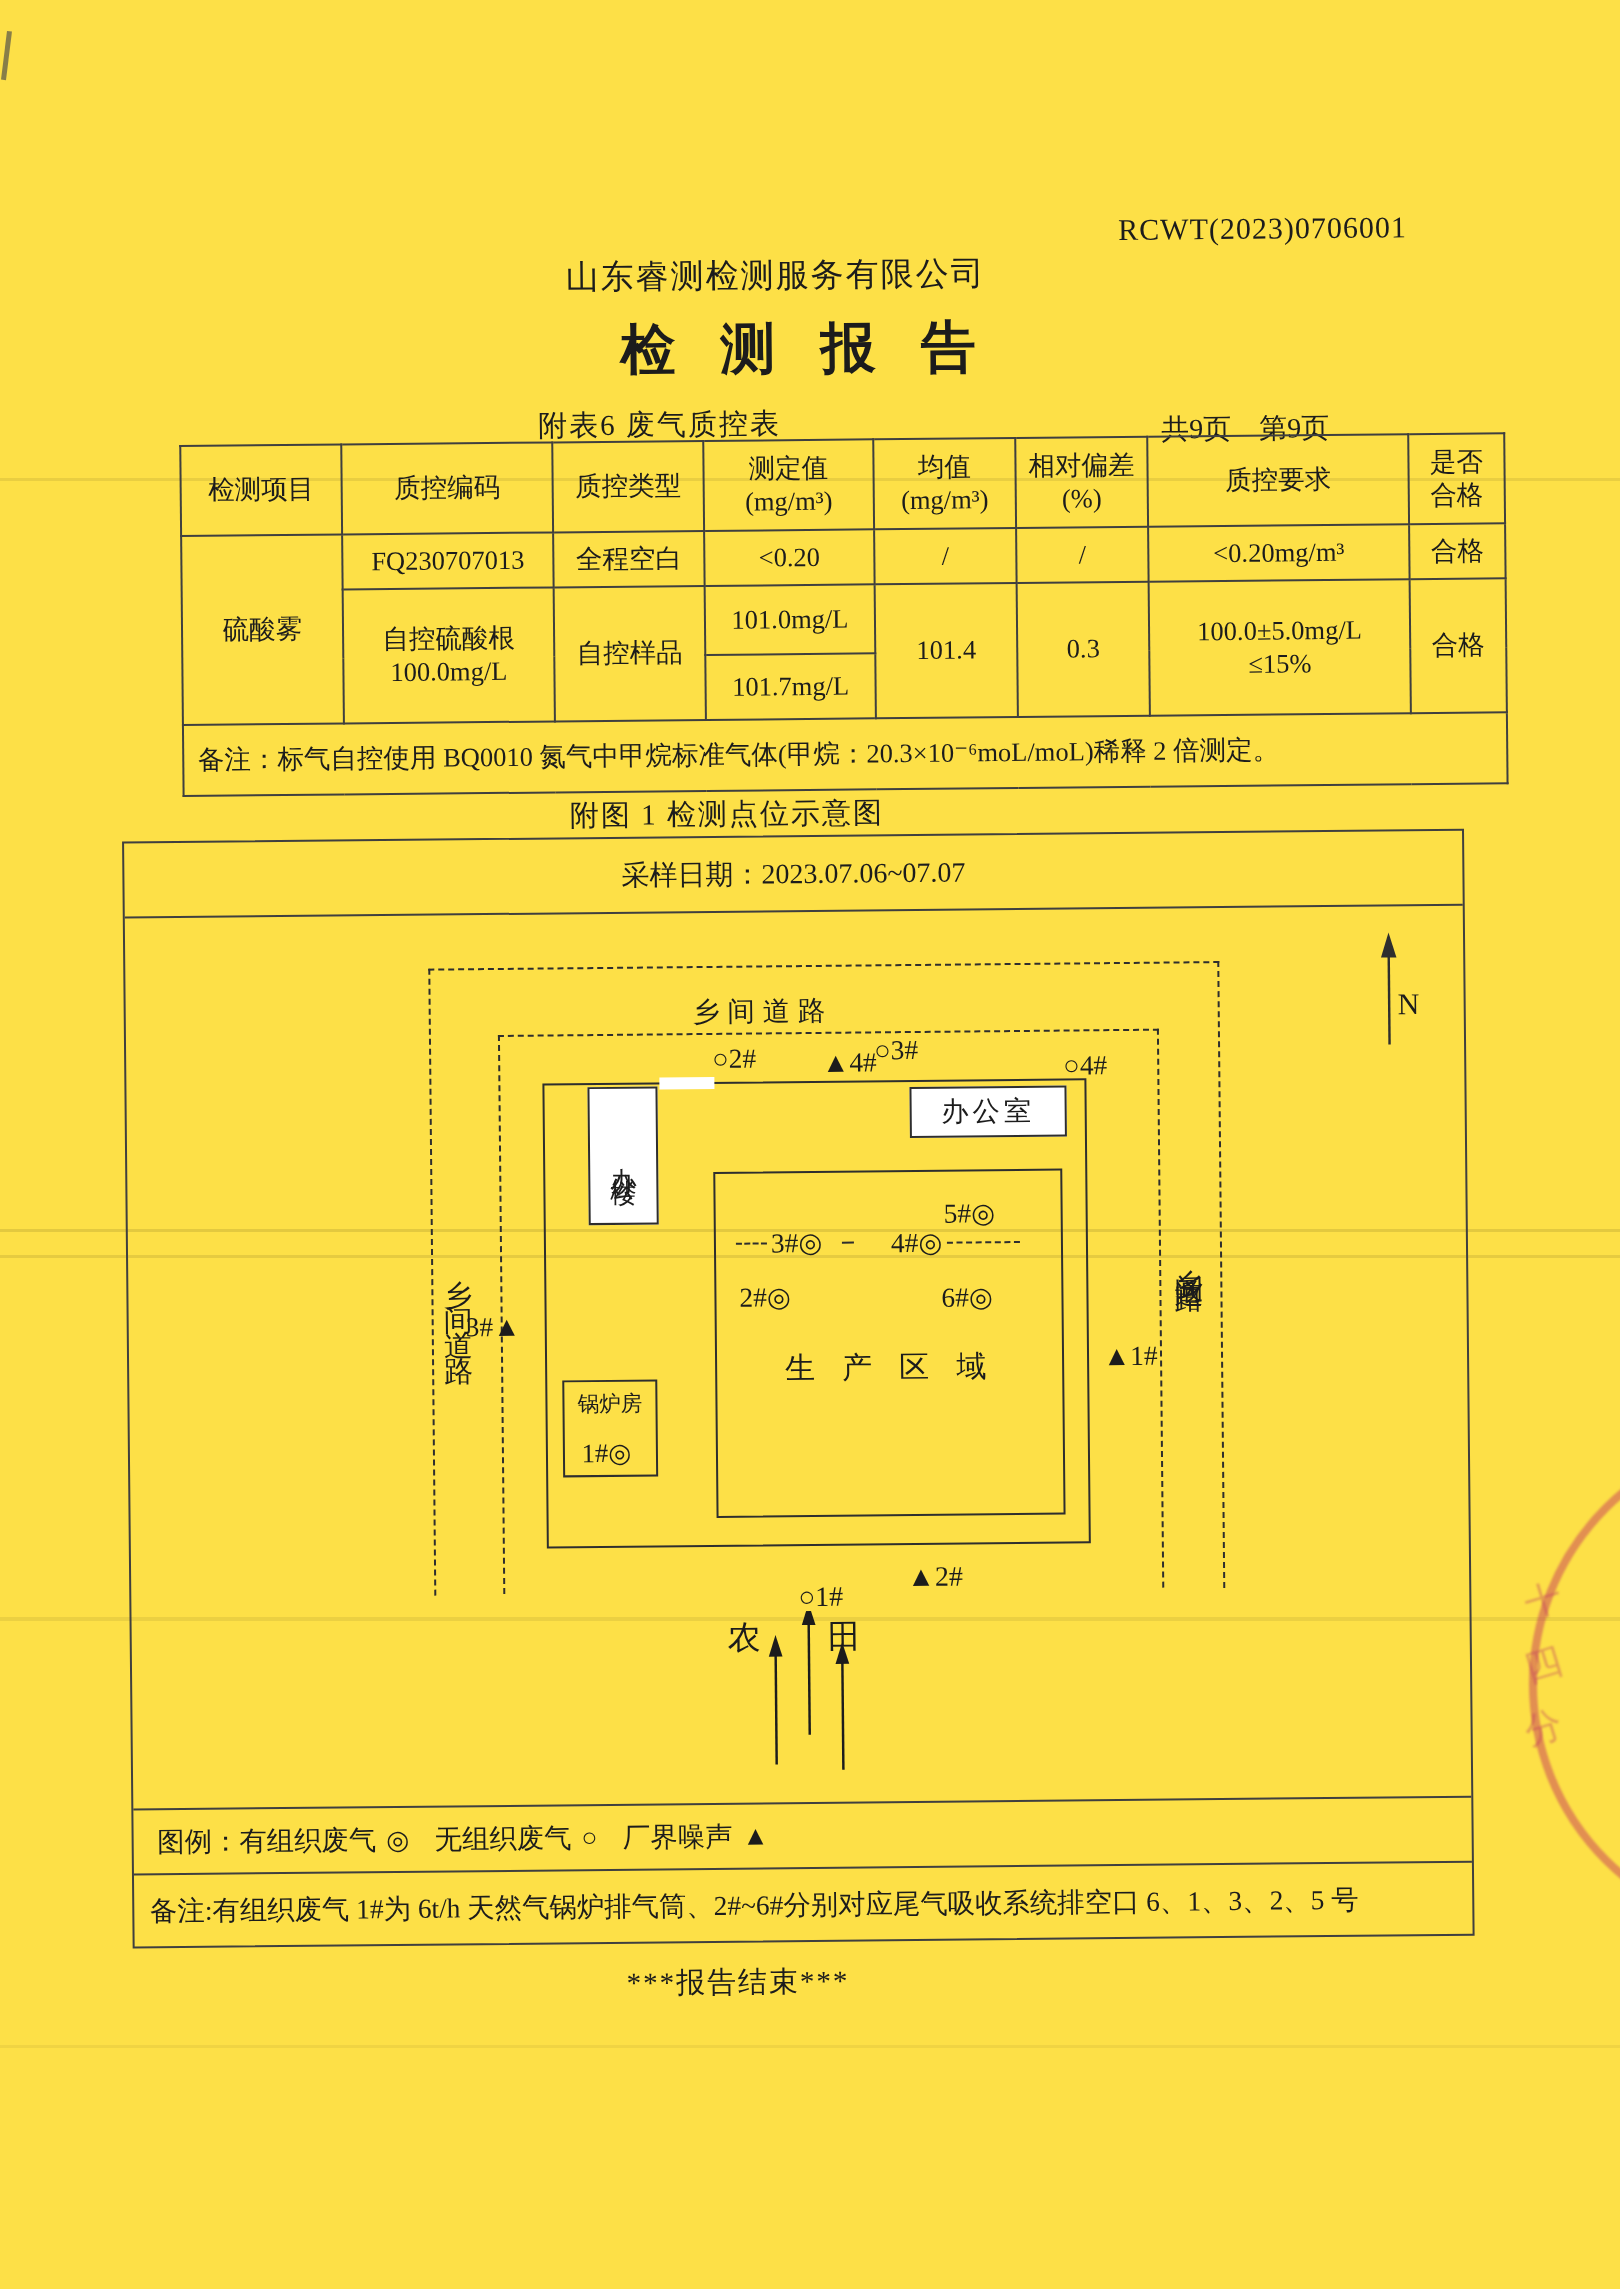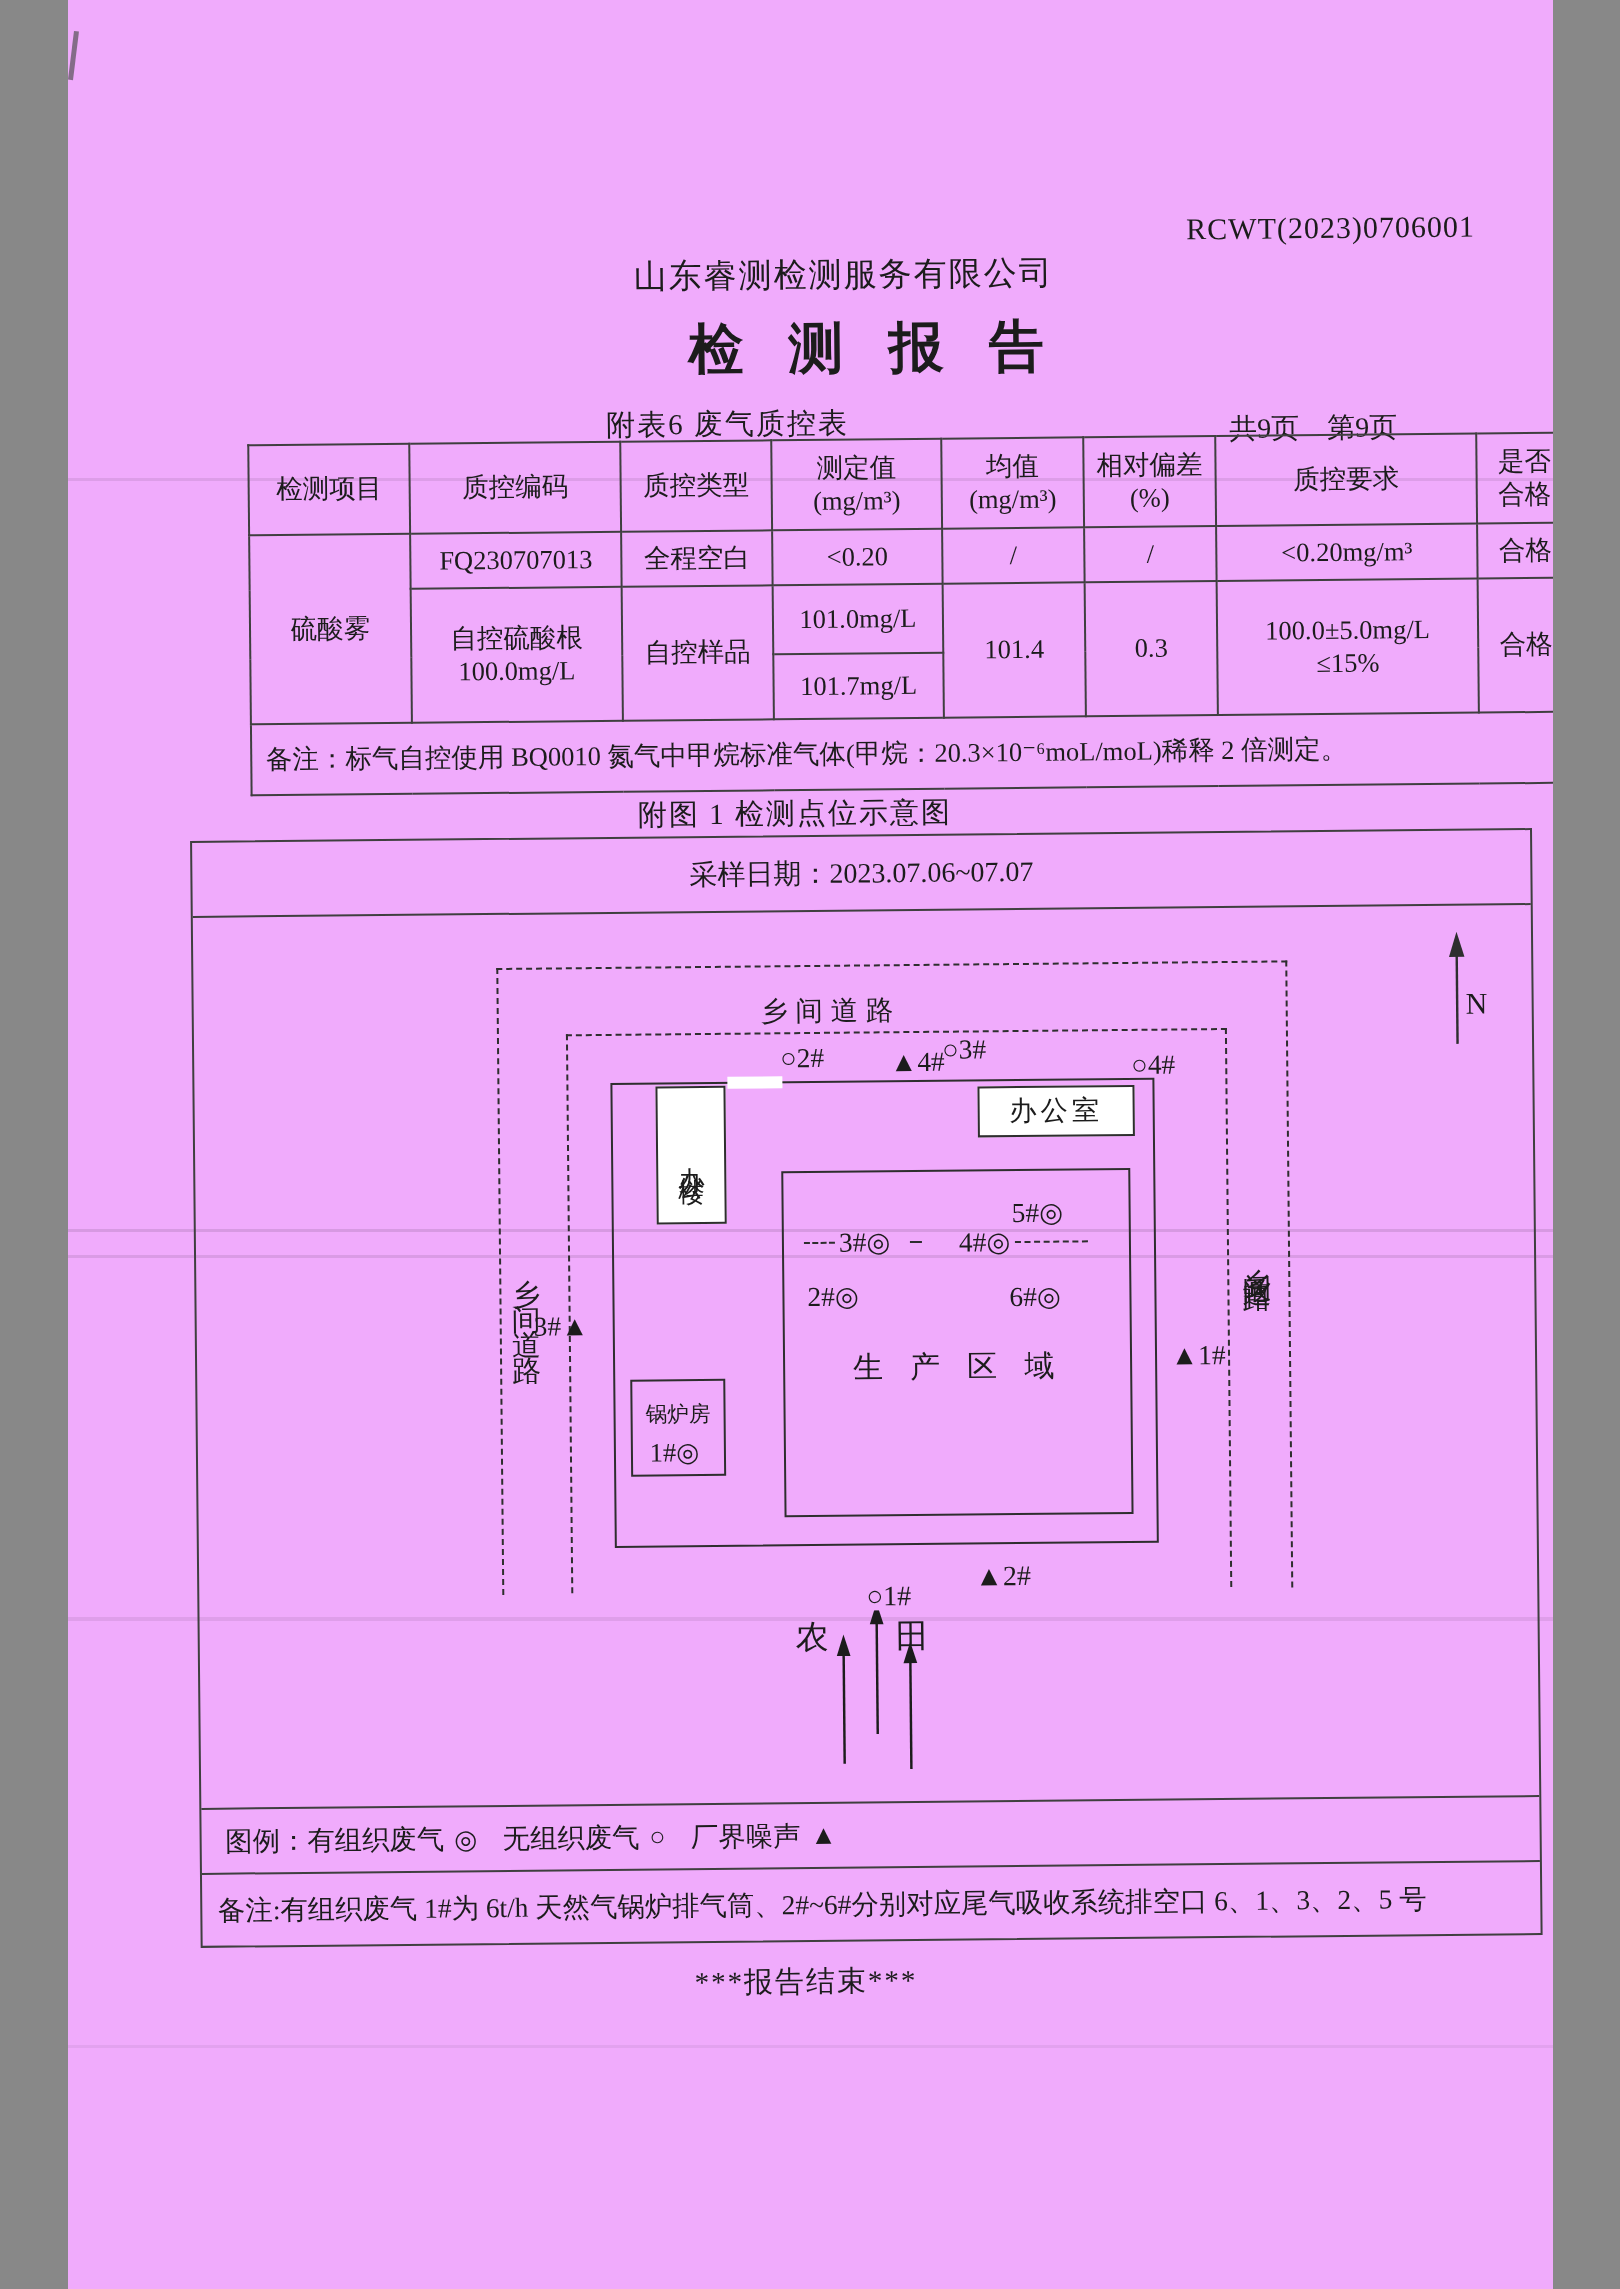--- a/index.html
+++ b/index.html
@@ -1,17 +1,17 @@
 <!DOCTYPE html>
 <html><head>
 <meta charset="utf-8">
 <style>
   html,body { margin:0; padding:0; background:#888; }
   .page {
-    position:relative; width:1485px; height:2290px; background:#f0abfc;
+    position:relative; width:1620px; height:2290px; background:#fde047;
     overflow:hidden; margin:0 auto;
     font-family:"Liberation Serif","DejaVu Serif",serif;
     color:#1c1c1c;
   }
   .doc { position:absolute; inset:0; transform:rotate(-0.55deg); }
   .abs { position:absolute; }
   .ctr { text-align:center; }
   .nowrap { white-space:nowrap; }
 
   
@@ -58,21 +58,21 @@
   .factory { left:416px; top:170px; width:540px; height:461px; border:2.9px solid #2e2e2e; }
   .gate-gap { left:533px; top:165px; width:55px; height:11.8px; background:#fff; }
   .office-building { left:461px; top:174px; width:66px; height:134px; border:2px solid #2e2e2e;
     background:#fff; display:flex; align-items:center; justify-content:center; }
   .office-building .vtxt { writing-mode:vertical-rl; font-size:26.5px; letter-spacing:5.9px; }
   .office-room { left:783px; top:177px; width:153px; height:47px; border:2px solid #2e2e2e;
     background:#fff; line-height:47px; text-align:center; font-size:27.4px; letter-spacing:3.9px; }
   .production { left:586px; top:260px; width:345px; height:342px; border:2px solid #2e2e2e; }
   .prod-label { left:639px; top:437px; width:245px; text-align:center; font-size:30px; letter-spacing:9.8px; }
   .boiler { left:433px; top:467px; width:91px; height:93px; border:2.9px solid #2e2e2e; }
-  .boiler-label { position:absolute; left:0; top:18px; width:100%; text-align:center; font-size:21.6px; }
+  .boiler-label { position:absolute; left:0; top:7px; width:100%; text-align:center; font-size:21.6px; }
   .pt { position:absolute; font-size:27.4px; white-space:nowrap; }
   .pt-lg { font-size:28px; }
   .dash-h { position:absolute; border-top:2px dashed #2e2e2e; }
   .farm { left:596px; top:704px; font-size:33px; letter-spacing:2px; }
   .farm .gap { display:inline-block; width:65px; }
   .north-label { left:1272px; top:82px; font-size:30px; }
 
   
   .stamp-arc { position:absolute; left:1529px; top:1431px; width:490px; height:490px;
     border-radius:50%; border:8.8px solid rgba(199,62,92,0.50); filter:blur(1.2px); }

